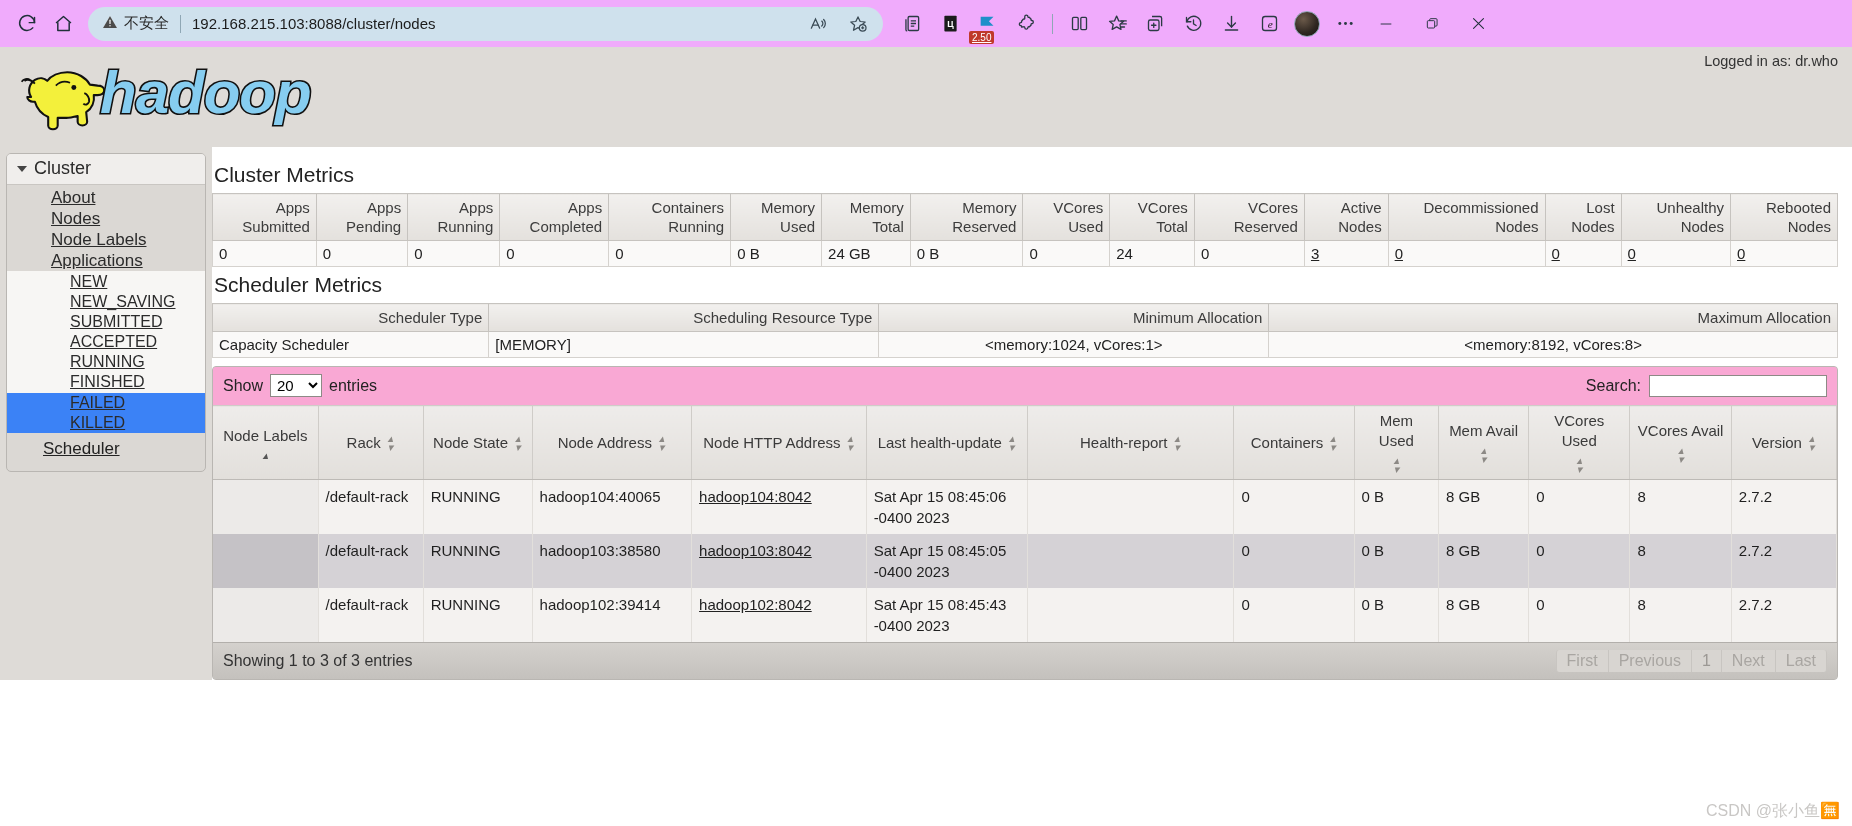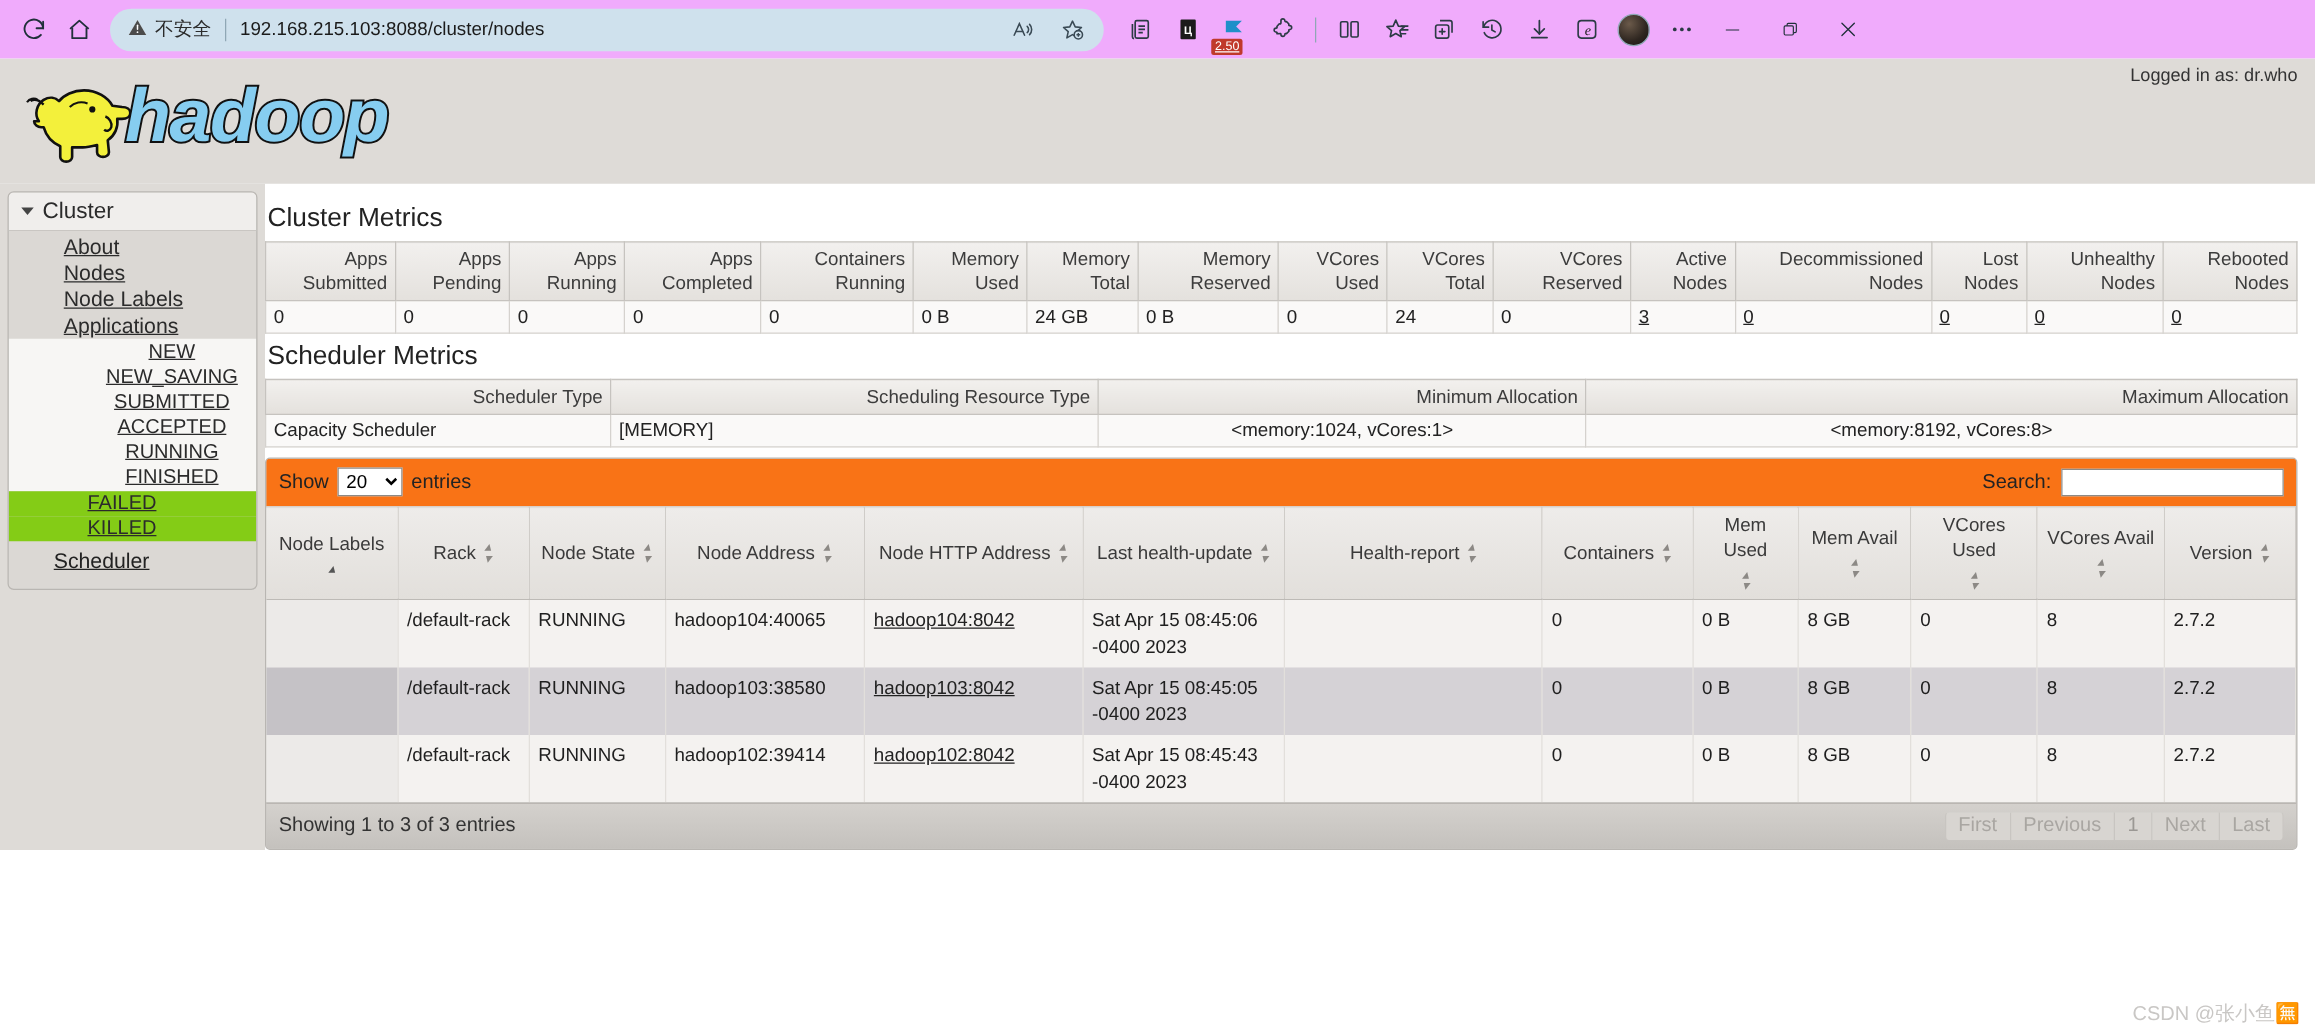--- a/index.html
+++ b/index.html
@@ -146,27 +146,27 @@
   .nav-list { padding: 2px 0 4px 0; }
   .nav-item {
     padding: 0px 0 0px 44px;
     font-size: 17px;
     line-height: 21px;
   }
   .nav-item a, .nav-sub a {
     color: #2b2b2b;
     text-decoration: underline;
   }
-  .nav-sub-group { background: #f7f6f4; padding: 1px 0; text-align: center;}
+  .nav-sub-group { background: #f7f6f4; padding: 1px 0;}
   .nav-sub {
     padding: 0 0 0 63px;
     font-size: 16px;
     line-height: 20px;
   }
-  .nav-sub.plain { background: #84cc16; }
+  .nav-sub.plain { background: #3b82f6; }
   .scheduler-row { padding: 6px 0 8px 36px; font-size: 17px; }
 
   
   .main {
     flex: 1 1 auto;
     padding: 10px 14px 0 0;
     min-width: 0;
   }
   .section-title {
     font-size: 21px;
@@ -203,21 +203,21 @@
   .dt-wrap {
     margin-top: 8px;
     border: 1px solid #b9b6b2;
     border-radius: 4px;
     background: #cfccc8;
     overflow: hidden;
   }
   .dt-top {
     display: flex; align-items: center; justify-content: space-between;
     padding: 7px 10px 8px 10px;
-    background: #f97316;
+    background: #f9a8d4;
     font-size: 16px; color: #232323;
   }
   .dt-length { display:flex; align-items:center; gap:7px; }
   .dt-length select {
     font-family: "Liberation Sans", sans-serif;
     font-size: 15px;
     padding: 1px 2px;
     border: 1px solid #8d8a86;
     background: #fff;
   }

